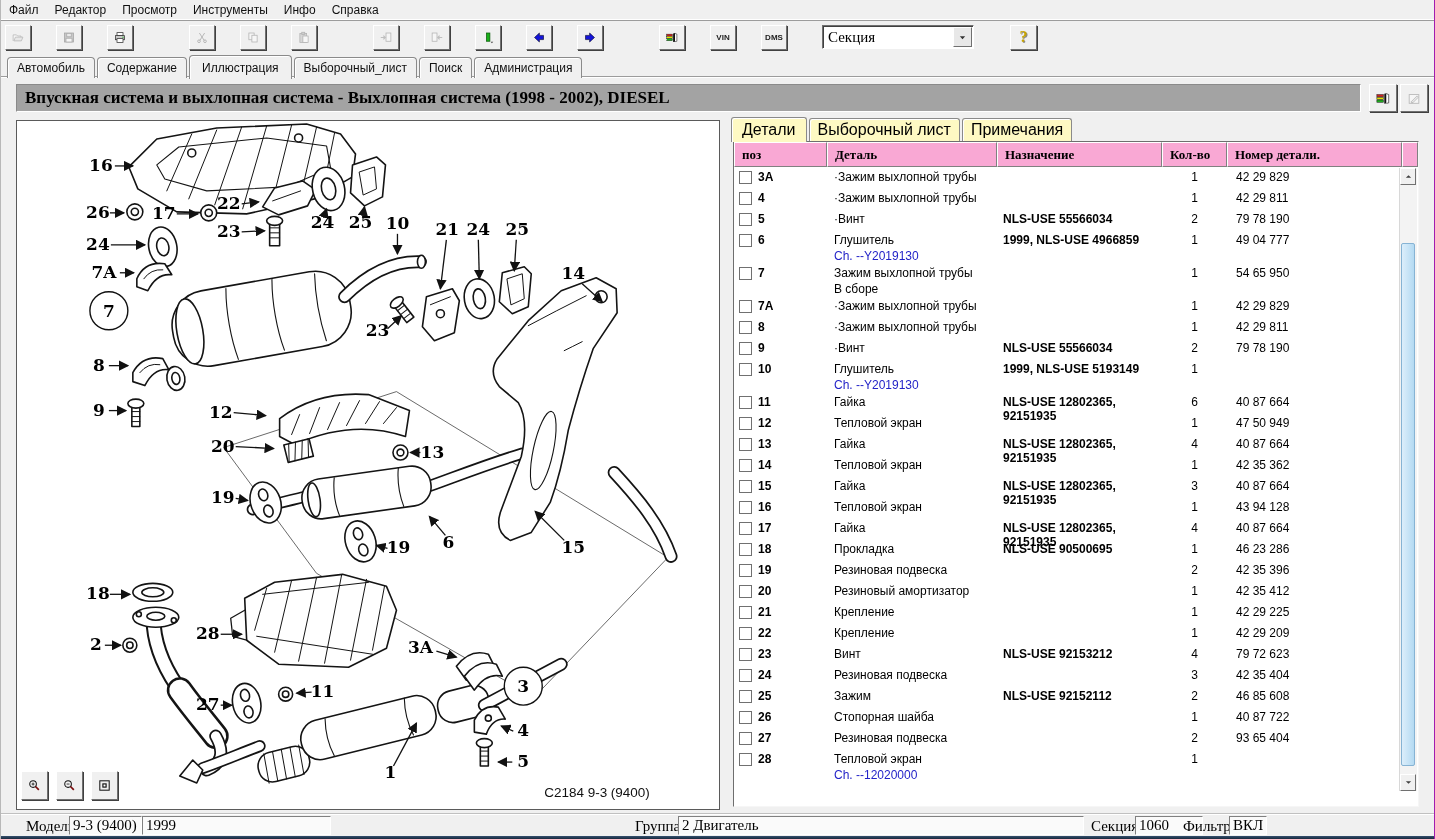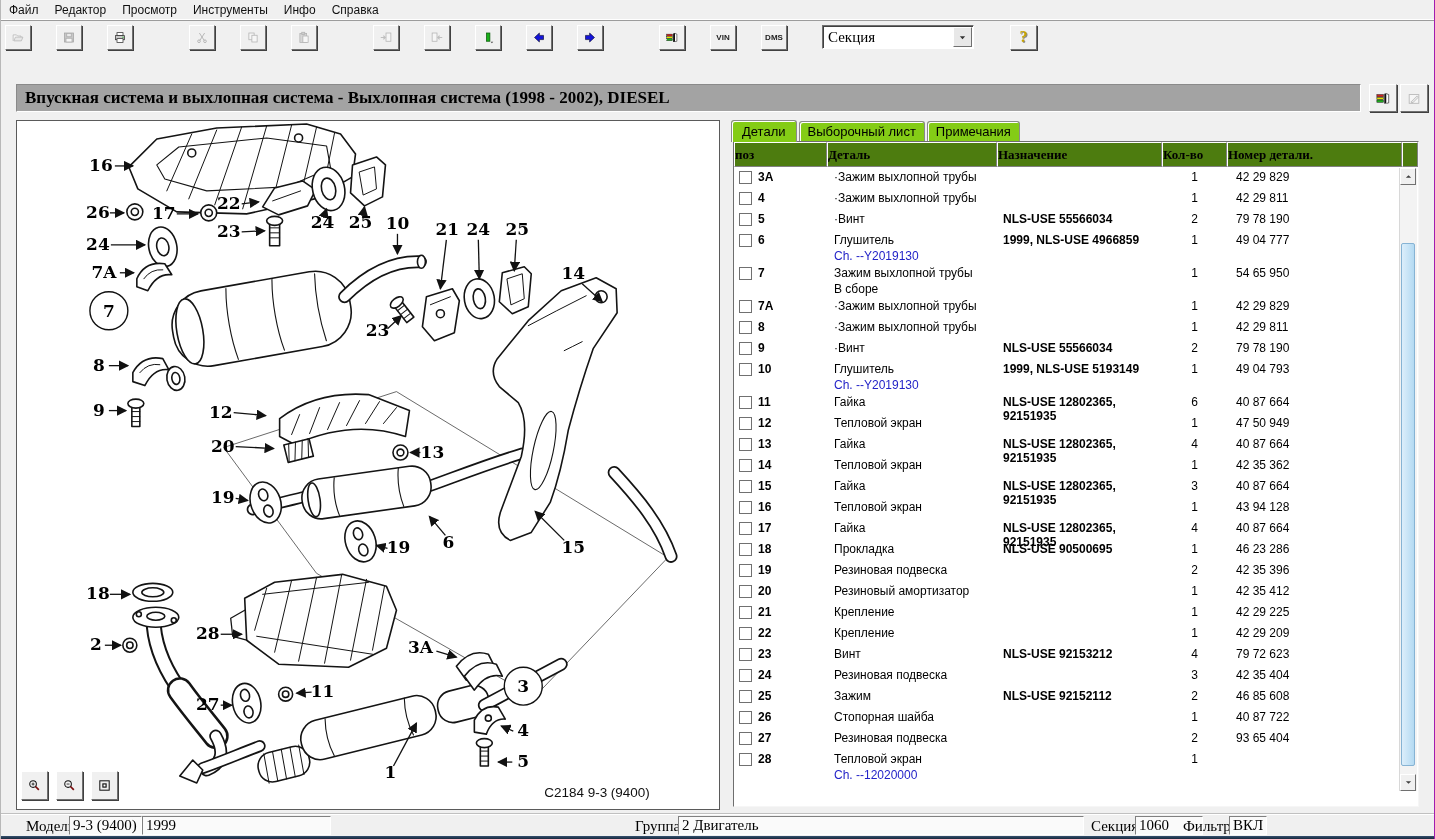--- a/index.html
+++ b/index.html
@@ -48,28 +48,28 @@
                  border:1px solid #5a5a5a;box-sizing:border-box;}
   .diagram-panel svg.diag{position:absolute;left:0;top:0;width:100%;height:100%;}
   .zoom-controls{position:absolute;left:4px;bottom:9px;display:flex;gap:8px;}
   .zoom-btn{width:27px;height:29px;background:#f0f0f0;border:1px solid;border-color:#ffffff #707070 #707070 #ffffff;
             box-shadow:1px 1px 0 #404040;display:flex;align-items:center;justify-content:center;cursor:pointer;}
   .zoom-btn svg{width:19px;height:19px;}
   .callout{font:bold 17px "DejaVu Serif",serif;fill:#000;}
   
   .right-panel{position:absolute;left:728px;top:120px;width:692px;height:690px;}
   .rtabs{position:absolute;left:2px;top:0;height:21px;display:flex;align-items:flex-end;z-index:2;}
-  .rtab{font-size:13px;background:#84cc16;border:1px solid #8a8a8a;border-bottom:none;border-radius:3px 3px 0 0;
+  .rtab{font-size:16px;background:#fef9c3;border:1px solid #8a8a8a;border-bottom:none;border-radius:3px 3px 0 0;
         padding:2px 8px;margin-right:2px;box-shadow:inset 1px 1px 0 #fff;cursor:pointer;}
   .rtab.active{padding:3px 10px;margin-bottom:-1px;}
   .table-frame{position:absolute;left:4px;top:21px;width:686px;height:666px;background:#fff;border:1px solid;
                border-color:#6e6e6e #f6f6f6 #f6f6f6 #6e6e6e;box-sizing:border-box;overflow:hidden;}
   .thead{display:grid;grid-template-columns:93px 170px 165px 65px 175px 16px;height:25px;}
-  .th{background:#4d7c0f;border:1px solid;border-color:#ffffff #808080 #808080 #ffffff;
-      font:bold 13px "Liberation Serif",serif;color:#000;display:flex;align-items:center;box-sizing:border-box;}
+  .th{background:#f9a8d4;border:1px solid;border-color:#ffffff #808080 #808080 #ffffff;
+      font:bold 13px "Liberation Serif",serif;color:#000;display:flex;align-items:center;padding-left:7px;box-sizing:border-box;}
   .tbody{position:absolute;left:0;top:25px;width:668px;}
   .trow{display:grid;grid-template-columns:93px 170px 165px 65px 175px;font-size:12px;color:#000;}
   .trow .td{display:flex;align-items:flex-start;padding-top:3px;box-sizing:border-box;}
   .td-pos{position:relative;padding-left:24px;font-weight:bold;}
   .cb{position:absolute;left:5px;top:4px;width:11px;height:11px;background:#fff;border:1px solid #707070;}
   .td-name{flex-direction:column;padding-left:7px;}
   .td-name .sub{margin-top:2px;}
   .sub.link{color:var(--link,#2323c8);}
   .td-note{padding-left:6px;font-weight:bold;}
   .td-qty{justify-content:center;}
@@ -196,20 +196,28 @@
         <span class="val">Секция</span>
         <span class="combo-btn">
           <svg width="9" height="9" viewBox="0 0 10 10">
             <path d="M2,3.5 H8 L5,7 Z" fill="#333"></path>
           </svg>
         </span>
       </div>
       <button class="help-btn">?</button>
     </div>
 
+  <div class="tabrow" id="tabrow">
+      <div class="tab">Автомобиль</div>
+      <div class="tab">Содержание</div>
+      <div class="tab active">Иллюстрация</div>
+      <div class="tab">Выборочный_лист</div>
+      <div class="tab">Поиск</div>
+      <div class="tab">Администрация</div>
+    </div>
 
   <div class="titlerow">
     <div class="titlebox">Впускная система и выхлопная система - Выхлопная система   (1998 - 2002), DIESEL</div>
     <button class="title-btn" style="left:1368px;" id="btn-catalog">
         <svg viewBox="0 0 16 16">
           <rect x="1" y="3.5" width="7.5" height="2.6" fill="#d42020" stroke="#222" stroke-width="0.6"></rect>
           <rect x="1" y="6.6" width="7.5" height="2.6" fill="#e8e400" stroke="#222" stroke-width="0.6"></rect>
           <rect x="1" y="9.7" width="7.5" height="2.6" fill="#1faf1f" stroke="#222" stroke-width="0.6"></rect>
           <path d="M9.5,2.5 L12,2 V13.5 L9.5,14 Z" fill="#111"></path>
           <path d="M12,2.5 L14.5,3.5 V13 L12,13.5" fill="#fff" stroke="#111" stroke-width="0.7"></path>
@@ -656,21 +664,20 @@
             <div class="td td-pos">
               <span class="cb"></span>
               <span>10</span>
             </div>
             <div class="td td-name">
               <div>Глушитель</div>
               <div class="sub link">Ch. --Y2019130</div>
             </div>
             <div class="td td-note">1999, NLS-USE 5193149</div>
             <div class="td td-qty">1</div>
-            <div class="td td-num">49 04 793</div>
           </div>
           <div class="trow" style="height: 21px;">
             <div class="td td-pos">
               <span class="cb"></span>
               <span>11</span>
             </div>
             <div class="td td-name">
               <div>Гайка</div>
             </div>
             <div class="td td-note">NLS-USE 12802365, 92151935</div>

